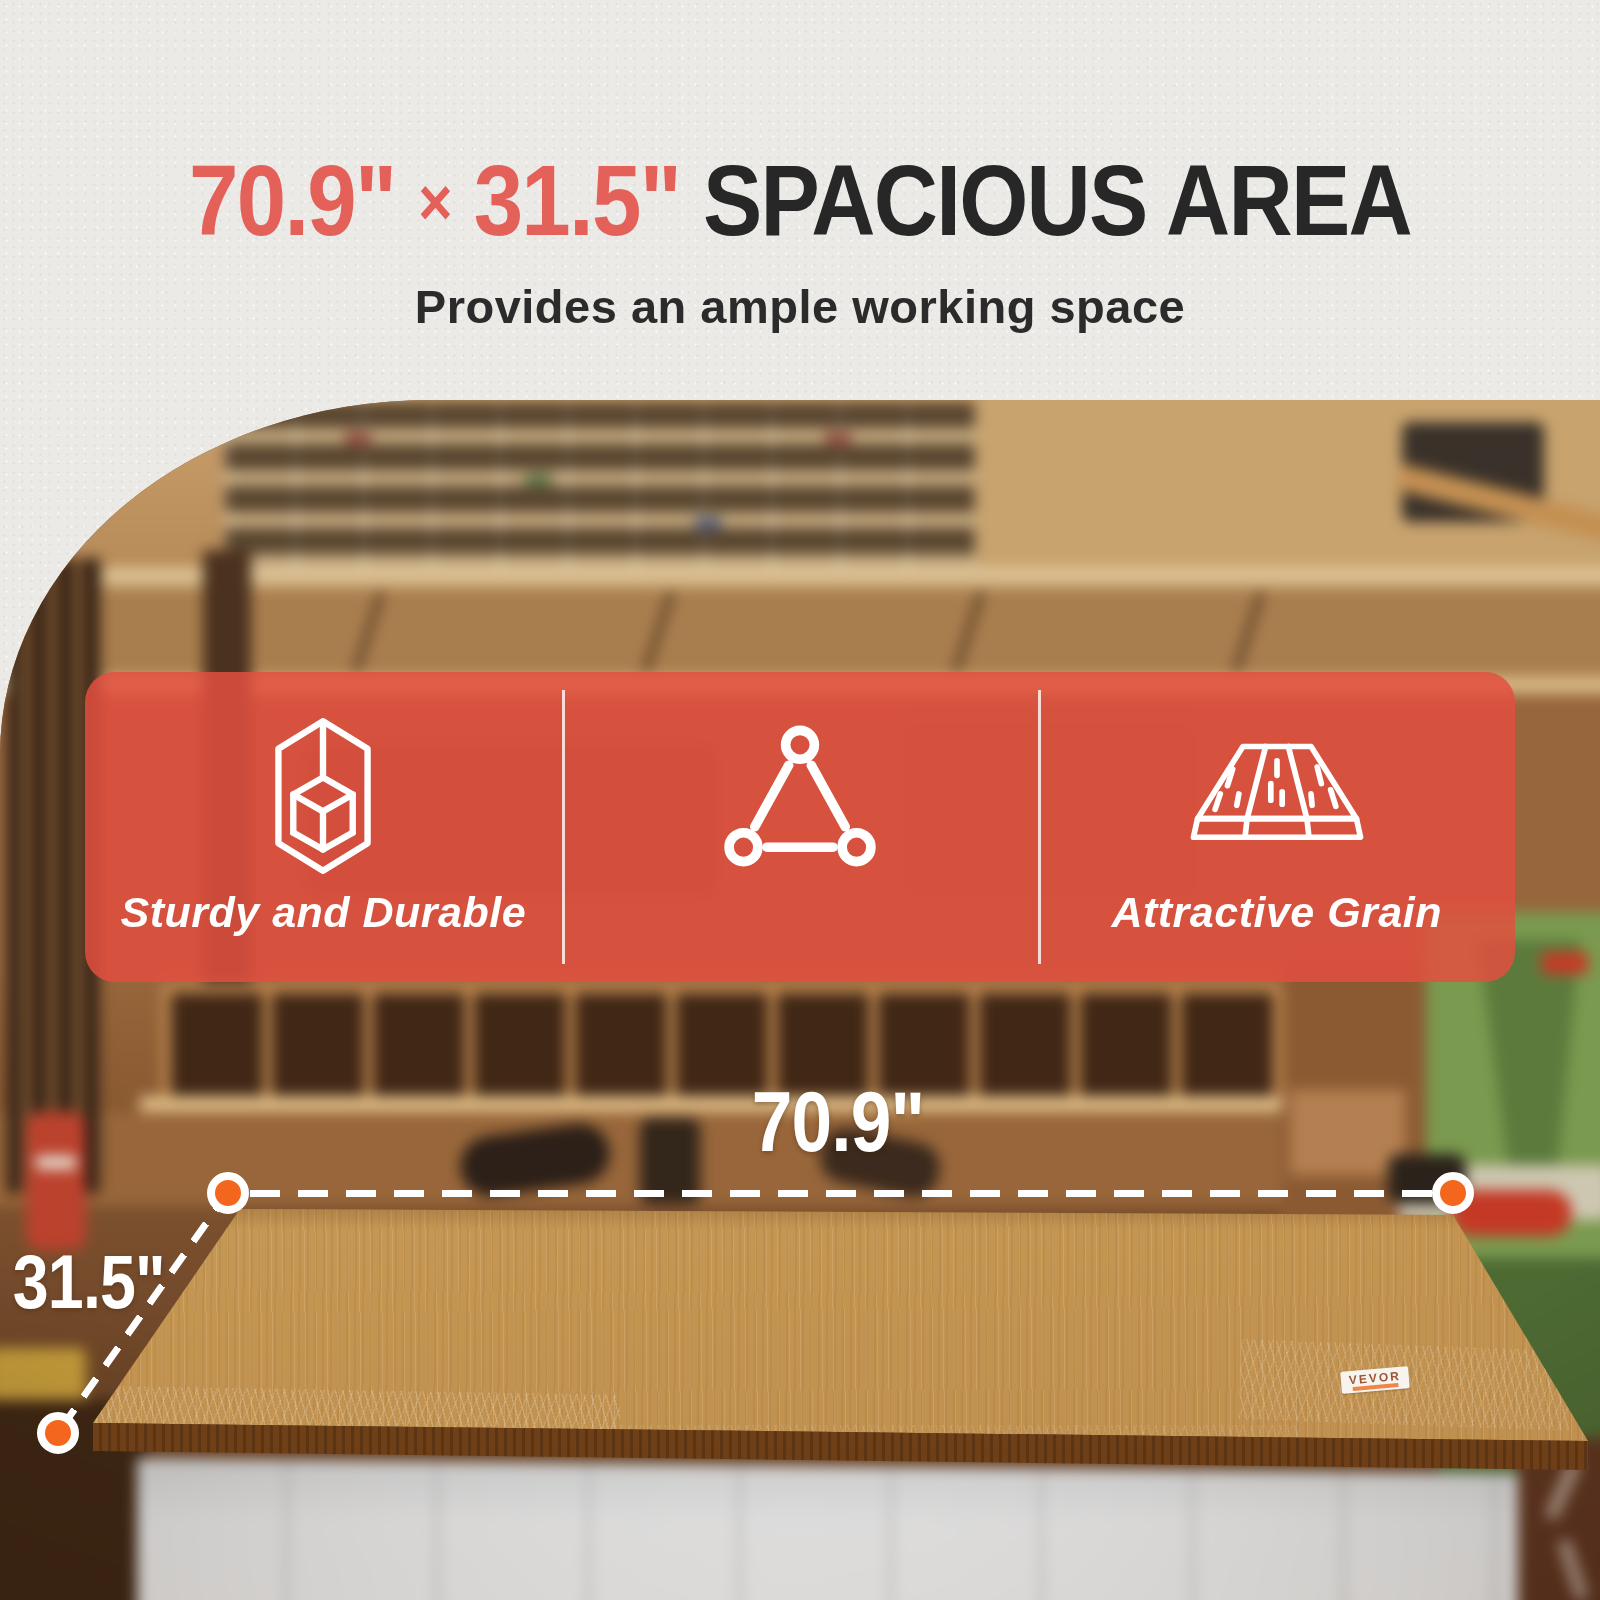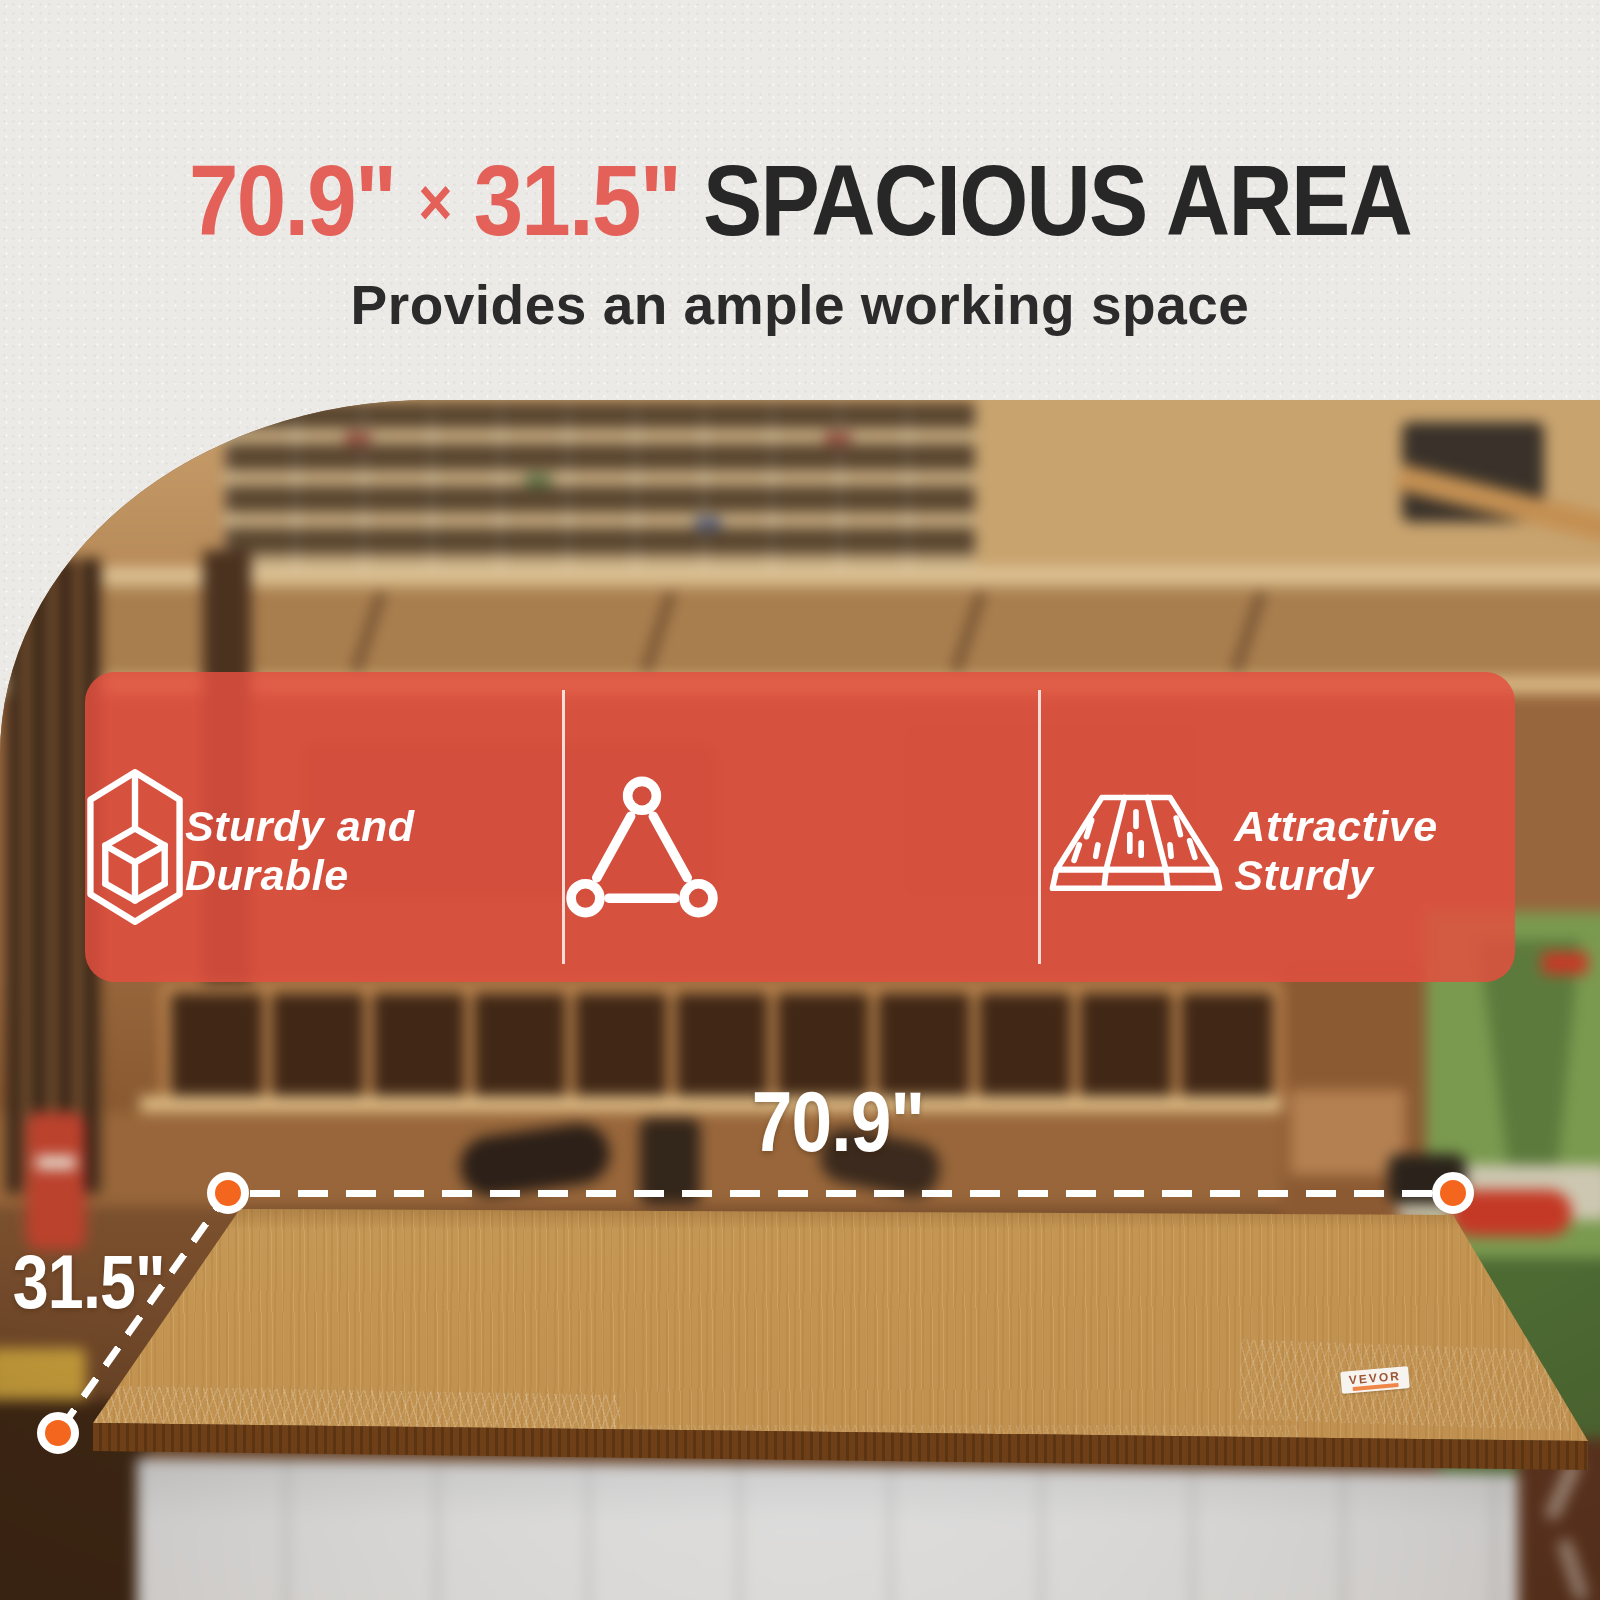--- a/index.html
+++ b/index.html
@@ -15,21 +15,21 @@
   
   .headline-block{position:absolute;left:0;top:0;width:1600px;text-align:center;z-index:6;}
   .headline{
     margin:150px 0 0 0;font-size:101px;font-weight:bold;line-height:1.0;
     letter-spacing:-2px;white-space:nowrap;
     transform:scaleX(.88);transform-origin:50% 50%;
   }
   .headline .red{color:#e4615a;}
   .headline .times{font-size:.66em;position:relative;top:-10px;margin:0 26px;}
   .headline .dark{color:#272727;margin-left:26px;}
-  .subtitle{margin:22px 0 0 0;font-size:55px;font-weight:bold;color:#2b2b2b;letter-spacing:0.5px;}
+  .subtitle{margin:28px 0 0 0;font-size:47px;font-weight:bold;color:#2b2b2b;letter-spacing:0.5px;}
   
   .photo{
     position:absolute;left:0;top:400px;width:1600px;height:1200px;
     border-top-left-radius:430px 355px;overflow:hidden;z-index:1;background:#8a5c36;
   }
   .photo-art{position:absolute;inset:0;filter:blur(7px) saturate(1.04);}
   .photo-art > div{position:absolute;}
   .ph-base{inset:-30px;background:linear-gradient(180deg,#c9a271 0%,#b08252 22%,#99693f 45%,#83552f 62%,#6f4728 80%,#5b3a22 100%);}
   .ph-glow{left:1040px;top:-20px;width:470px;height:190px;background:radial-gradient(ellipse at 50% 40%,rgba(255,242,214,.95) 0%,rgba(255,236,200,.45) 45%,transparent 75%);}
   .ph-rightwall{left:975px;top:-15px;width:660px;height:190px;background:#c7a370;}
@@ -89,21 +89,21 @@
   .ph-botrightstrip{left:1518px;top:1038px;width:104px;height:195px;background:#5c3420;}
   .ph-mark{position:absolute;width:14px;height:64px;background:rgba(245,240,230,.5);border-radius:7px;}
   .ph-vignette{inset:-30px;background:radial-gradient(120% 100% at 50% 32%,transparent 55%,rgba(38,20,8,.42) 100%);}
   
   .banner{
     position:absolute;left:85px;top:672px;width:1430px;height:310px;z-index:3;
     background:rgba(227,79,63,.84);border-radius:30px;display:flex;
   }
   .divider{position:absolute;top:18px;bottom:18px;width:3px;background:rgba(255,255,255,.8);}
   .d1{left:33.33%;} .d2{left:66.66%;}
-  .feature{flex:1 1 0;display:flex;flex-direction:row;align-items:center;justify-content:flex-start;padding-top:40px;}
+  .feature{flex:1 1 0;display:flex;flex-direction:column;align-items:center;justify-content:flex-start;padding-top:40px;}
   .f-iconbox{height:168px;display:flex;align-items:center;justify-content:center;}
   .f-label{font-size:43px;font-weight:bold;font-style:italic;color:#ffffff;margin-top:8px;letter-spacing:0.5px;}
   .f-icon{stroke:#ffffff;fill:none;stroke-linecap:round;stroke-linejoin:round;}
   
   .layer1600{position:absolute;left:0;top:0;width:1600px;height:1600px;}
   .tabletop{z-index:4;}
   .table-surface{
     position:absolute;inset:0;
     clip-path:polygon(240px 1209px,1453px 1215px,1588px 1441px,93px 1423px);
     background:
@@ -274,21 +274,21 @@
           <line x1="40" y1="52" x2="35" y2="67"></line>
           <line x1="58" y1="52" x2="56" y2="63"></line>
           <line x1="95" y1="20" x2="95" y2="34"></line>
           <line x1="89" y1="42" x2="89" y2="58"></line>
           <line x1="100" y1="50" x2="100" y2="62"></line>
           <line x1="134" y1="26" x2="138" y2="42"></line>
           <line x1="147" y1="48" x2="152" y2="64"></line>
           <line x1="128" y1="52" x2="129" y2="63"></line>
         </svg>
       </div>
-      <div class="f-label">Attractive Sturdy</div>
+      <div class="f-label">Attractive Grain</div>
     </div>
   </div>
 
   <div class="layer1600 tabletop">
     <div class="table-surface">
       <div class="scuff scuff1"></div>
       <div class="scuff scuff2"></div>
       <div class="scuff scuff3"></div>
     </div>
     <div class="table-edge"></div>

